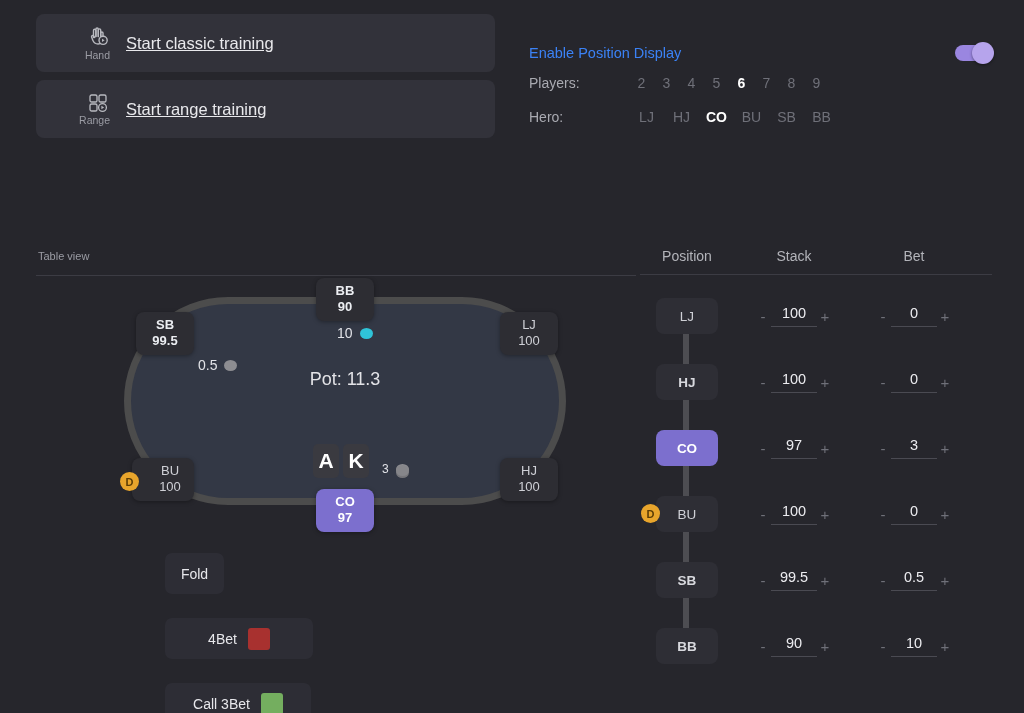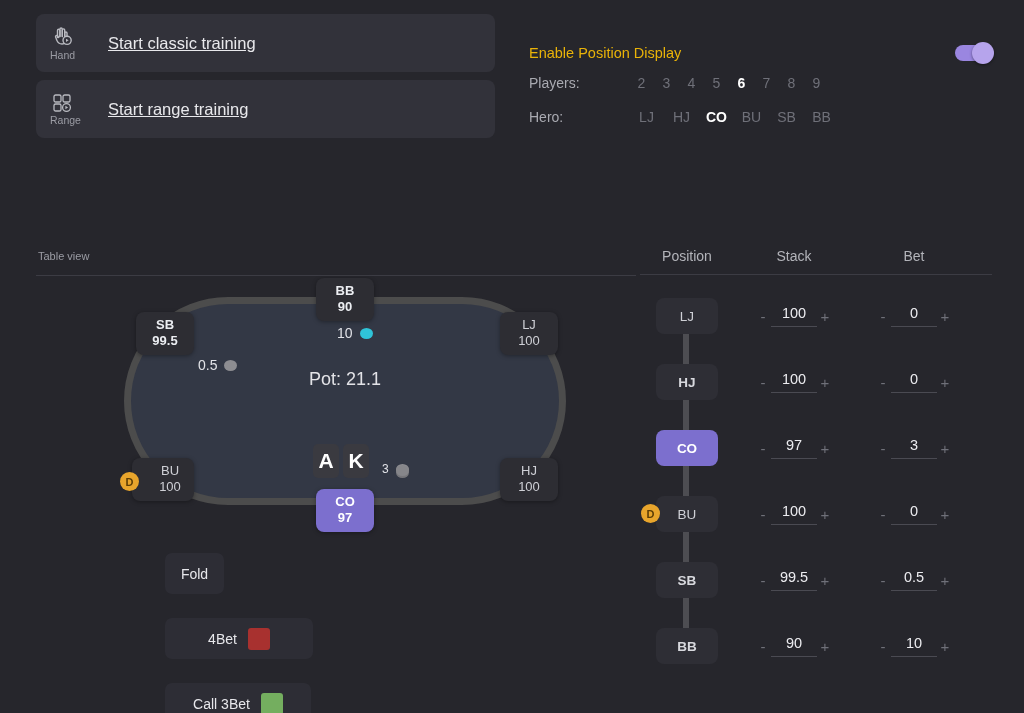--- a/index.html
+++ b/index.html
@@ -15,31 +15,31 @@
   
   .training-col { position: absolute; left: 36px; top: 14px; width: 459px; }
   .train-btn {
     display: flex; align-items: center;
     background: #32323a; border-radius: 8px;
     height: 58px; margin-bottom: 8px;
     padding-left: 14px; cursor: pointer;
   }
   .train-icon {
     width: 42px; display: flex; flex-direction: column;
-    align-items: flex-start; justify-content: center;
-    color: #b9bac0; flex: none;
+    align-items: flex-end; justify-content: center;
+    color: #b9bac0; flex: none; margin-left: 18px;
   }
   .train-icon svg { display: block; }
   .train-icon .ic-label { font-size: 10.5px; color: #9b9ca4; margin-top: 1px; line-height: 11px; }
   .train-label { font-size: 16.5px; color: #e9e9ec; margin-left: 16px; text-decoration: underline; }
 
   
   .settings { position: absolute; left: 529px; top: 40px; width: 462px; }
   .setting-row-1 { display: flex; align-items: center; justify-content: space-between; height: 26px; }
-  .setting-title { font-size: 14.5px; color: #eab308; }
+  .setting-title { font-size: 14.5px; color: #3b82f6; }
   .toggle {
     width: 36px; height: 16px; border-radius: 9px;
     background: #9a86e0; position: relative; cursor: pointer;
   }
   .toggle .knob {
     position: absolute; right: -3px; top: -3px;
     width: 22px; height: 22px; border-radius: 50%;
     background: #b6a4ec;
     box-shadow: 0 1px 3px rgba(0,0,0,.45);
   }
@@ -224,21 +224,21 @@
     </div>
 
   </div>
 
   <div class="tv-label">Table view</div>
   <div class="tv-rule"></div>
 
   <div class="table-wrap">
     <div class="felt"></div>
 
-    <div class="pot">Pot: 21.1</div>
+    <div class="pot">Pot: 11.3</div>
 
     <div class="seat" style="left:192px; top:-19px;">
       <div class="p">BB</div>
       <div class="s">90</div>
     </div>
 
     <div class="seat dim" style="left:376px; top:15px;">
       <div class="p">LJ</div>
       <div class="s">100</div>
     </div>

